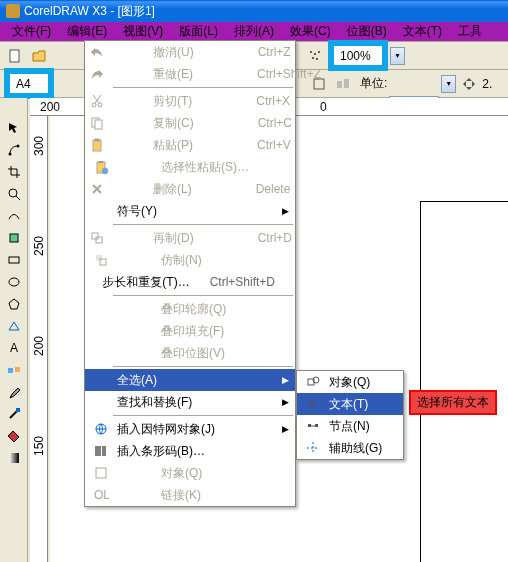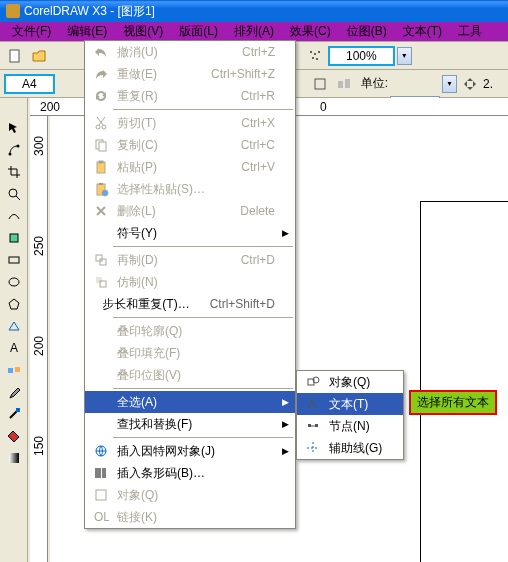--- a/index.html
+++ b/index.html
@@ -7,52 +7,52 @@
   
   .titlebar { background: linear-gradient(to bottom, #0058c6, #3d95ff 8%, #0a6cde 40%, #0a6cde); color: #fff; height: 22px; display: flex; align-items: center; padding: 8px 6px; }
   .titlebar .icon { width: 14px; height: 14px; background: #c93; margin-right: 4px; border-radius: 2px; }
   
   .menubar { background: #a21caf; height: 20px; display: flex; align-items: center; padding: 0 4px; border-bottom: 1px solid #aca899; }
   .menubar .mi { padding: 2px 8px; cursor: default; }
   
   .toolbar1, .toolbar2 { background: #ece9d8; height: 28px; display: flex; align-items: center; padding: 0 4px; border-bottom: 1px solid #aca899; gap: 2px; }
   .tb-btn { width: 22px; height: 22px; border: 1px solid transparent; display: flex; align-items: center; justify-content: center; }
   .tb-btn svg { width: 16px; height: 16px; }
-  .zoom-box { border: 2px solid #0ea5e9; background: #fff; height: 20px; padding: 0 16px; display: flex; align-items: center; min-width: 60px; }
+  .zoom-box { border: 6px solid #0ea5e9; background: #fff; height: 31px; padding: 0 6px; display: flex; align-items: center; min-width: 60px; }
   .unit-box { border: 1px solid #7f9db9; background: #fff; height: 20px; padding: 0 4px; display: flex; align-items: center; min-width: 50px; margin-top: 44px; }
   .down-arrow { width: 15px; height: 18px; background: linear-gradient(#e8f0fb,#c5d7ef); border: 1px solid #7f9db9; display: flex; align-items: center; justify-content: center; font-size: 8px; }
   
   .ruler-h { position: absolute; left: 30px; top: 98px; right: 0; height: 18px; background: #fff; border-bottom: 1px solid #888; font-size: 9px; }
   .ruler-h span { position: absolute; top: 2px; }
   .ruler-v { position: absolute; left: 30px; top: 116px; width: 18px; bottom: 0; background: #fff; border-right: 1px solid #888; font-size: 9px; }
   .ruler-v span { position: absolute; left: 2px; transform: rotate(-90deg); transform-origin: left top; }
   
   .toolbox { position: absolute; left: 0; top: 98px; width: 28px; bottom: 0; background: #ece9d8; border-right: 1px solid #aca899; display: flex; flex-direction: column; align-items: center; padding-top: 20px; gap: 2px; }
   .toolbox .tool { width: 22px; height: 20px; display: flex; align-items: center; justify-content: center; border: 1px solid transparent; }
   .toolbox .tool svg { width: 14px; height: 14px; }
   
   .canvas { position: absolute; left: 50px; top: 116px; right: 0; bottom: 0; background: #fff; }
   .page-shadow { position: absolute; left: 370px; top: 85px; width: 130px; height: 380px; border: 1px solid #000; box-shadow: 3px 3px 0 #888; background: #fff; }
   
   
   .menu { position: absolute; background: #fff; border: 1px solid #8a867a; box-shadow: 2px 2px 3px rgba(0,0,0,.3); }
   .menu .row { display: flex; align-items: center; height: 22px; padding: 0 20px 0 4px; position: relative; }
-  .menu .row.disabled { color: #aca899; }
+  .menu .row.disabled { color: #aca899; gap: 44px; }
   .menu .row.sep { height: 1px; background: #aca899; margin: 2px 2px 2px 28px; padding: 0; }
   .menu .row.highlight { background: #2f5bb7; color: #fff; }
   .menu .icon-col { width: 24px; display: flex; justify-content: center; }
   .menu .label { flex: 1; padding-left: 4px; white-space: nowrap; }
   .menu .shortcut { color: #666; margin-left: 20px; }
   .menu .row.disabled .shortcut { color: #aca899; }
   .menu .arrow { position: absolute; right: 6px; font-size: 9px; }
   
   .edit-menu { left: 84px; top: 40px; width: 212px; }
   .sub-menu { left: 296px; top: 370px; width: 108px; }
   
-  .tooltip { position: absolute; background: #84cc16; border: 2px solid #e00; padding: 2px 6px; font-size: 12px; left: 409px; top: 390px; }
+  .tooltip { position: absolute; background: #ef4444; border: 2px solid #e00; padding: 2px 6px; font-size: 12px; left: 409px; top: 390px; }
 </style>
 </head>
 <body>
 
 <div class="titlebar">
   <div class="icon"></div>
   <span>CorelDRAW X3 - [图形1]</span>
 </div>
 
 <div class="menubar">
@@ -246,29 +246,20 @@
     </div>
     <div class="row disabled">
       <span class="icon-col">
         <svg width="16" height="16" viewBox="0 0 16 16">
           <path d="M10 4l4 4-4 4V9c-4 0-6 2-7 4 0-5 3-8 7-8z" fill="#aca899"></path>
         </svg>
       </span>
       <span class="label">重做(E)</span>
       <span class="shortcut">Ctrl+Shift+Z</span>
     </div>
-    <div class="row disabled">
-      <span class="icon-col">
-        <svg width="16" height="16" viewBox="0 0 16 16">
-          <path d="M3 8a5 5 0 019-3l1-1v4H9l1.5-1.5A3 3 0 005 8zm10 0a5 5 0 01-9 3l-1 1V8h4l-1.5 1.5A3 3 0 0011 8z" fill="#aca899"></path>
-        </svg>
-      </span>
-      <span class="label">重复(R)</span>
-      <span class="shortcut">Ctrl+R</span>
-    </div>
     <div class="row sep"></div>
     <div class="row disabled">
       <span class="icon-col">
         <svg width="16" height="16" viewBox="0 0 16 16">
           <circle cx="5" cy="12" r="2" fill="none" stroke="#aca899"></circle>
           <circle cx="11" cy="12" r="2" fill="none" stroke="#aca899"></circle>
           <path d="M6 10L12 2M10 10L4 2" stroke="#aca899"></path>
         </svg>
       </span>
       <span class="label">剪切(T)</span>

